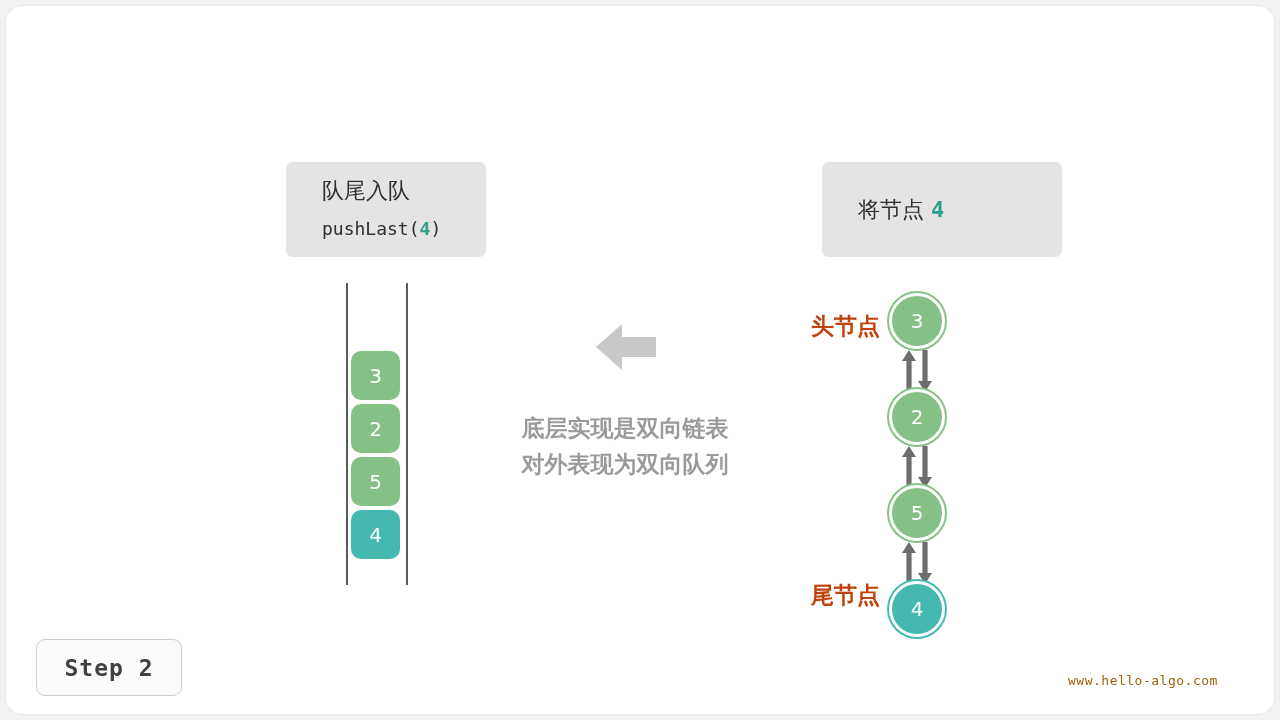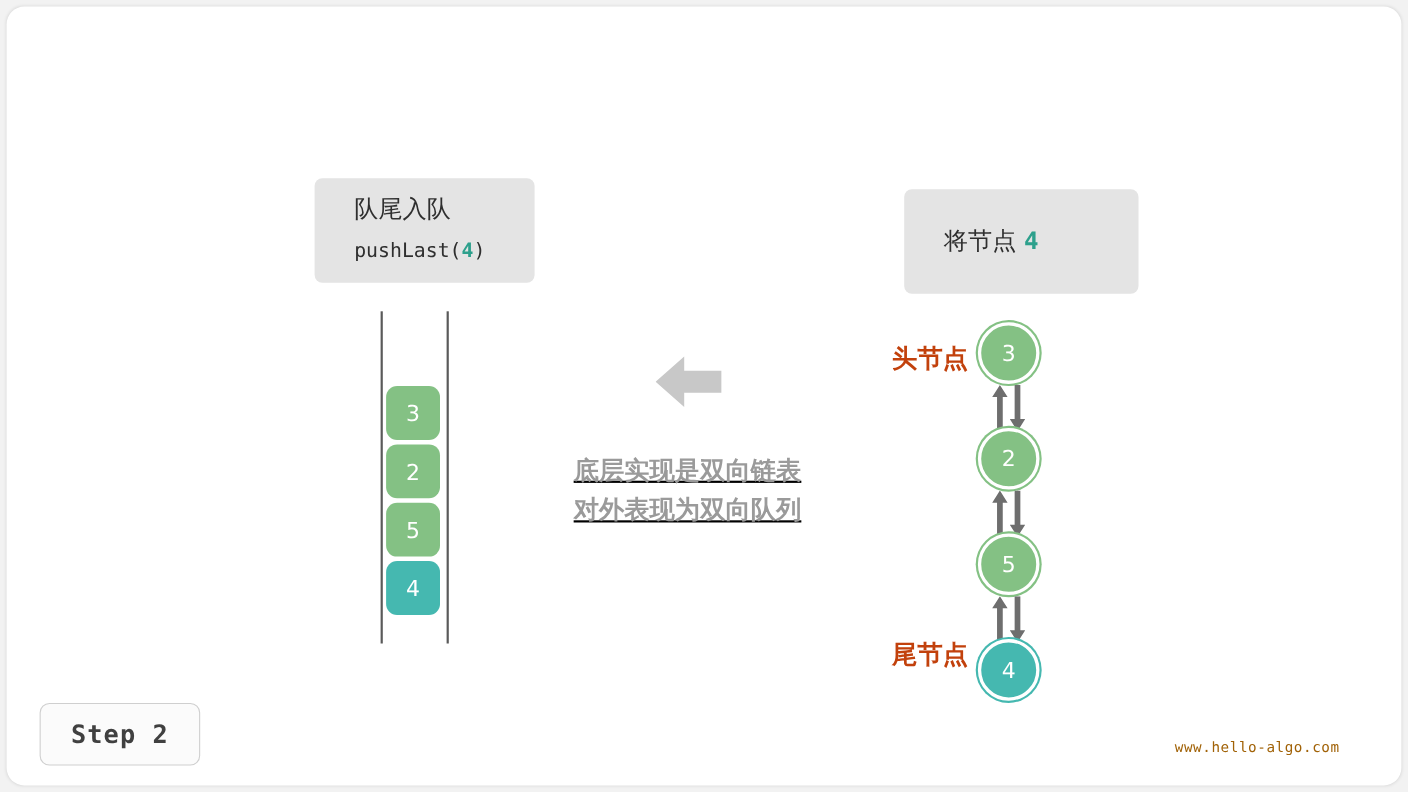--- a/index.html
+++ b/index.html
@@ -57,22 +57,22 @@
   .accent { color: #2da08c; font-weight: bold; }
 
   #label-push {
     left: 286px;
     top: 162px;
     width: 200px;
     height: 95px;
   }
   #label-append {
     left: 822px;
-    top: 172px;
-    width: 213px;
+    top: 162px;
+    width: 240px;
     height: 95px;
   }
 
   
   #deque {
     position: absolute;
     left: 340px;
     top: 283px;
     width: 76px;
     height: 302px;
@@ -108,21 +108,20 @@
     top: 322px;
     width: 60px;
     height: 50px;
   }
   #center-caption {
     position: absolute;
     left: 470px;
     top: 410px;
     width: 310px;
     text-align: center;
-    text-decoration: underline;
   }
   #center-caption div {
     color: #9a9a9a;
     font-size: 23px;
     font-weight: bold;
     line-height: 36px;
     white-space: pre;
   }
 
   

